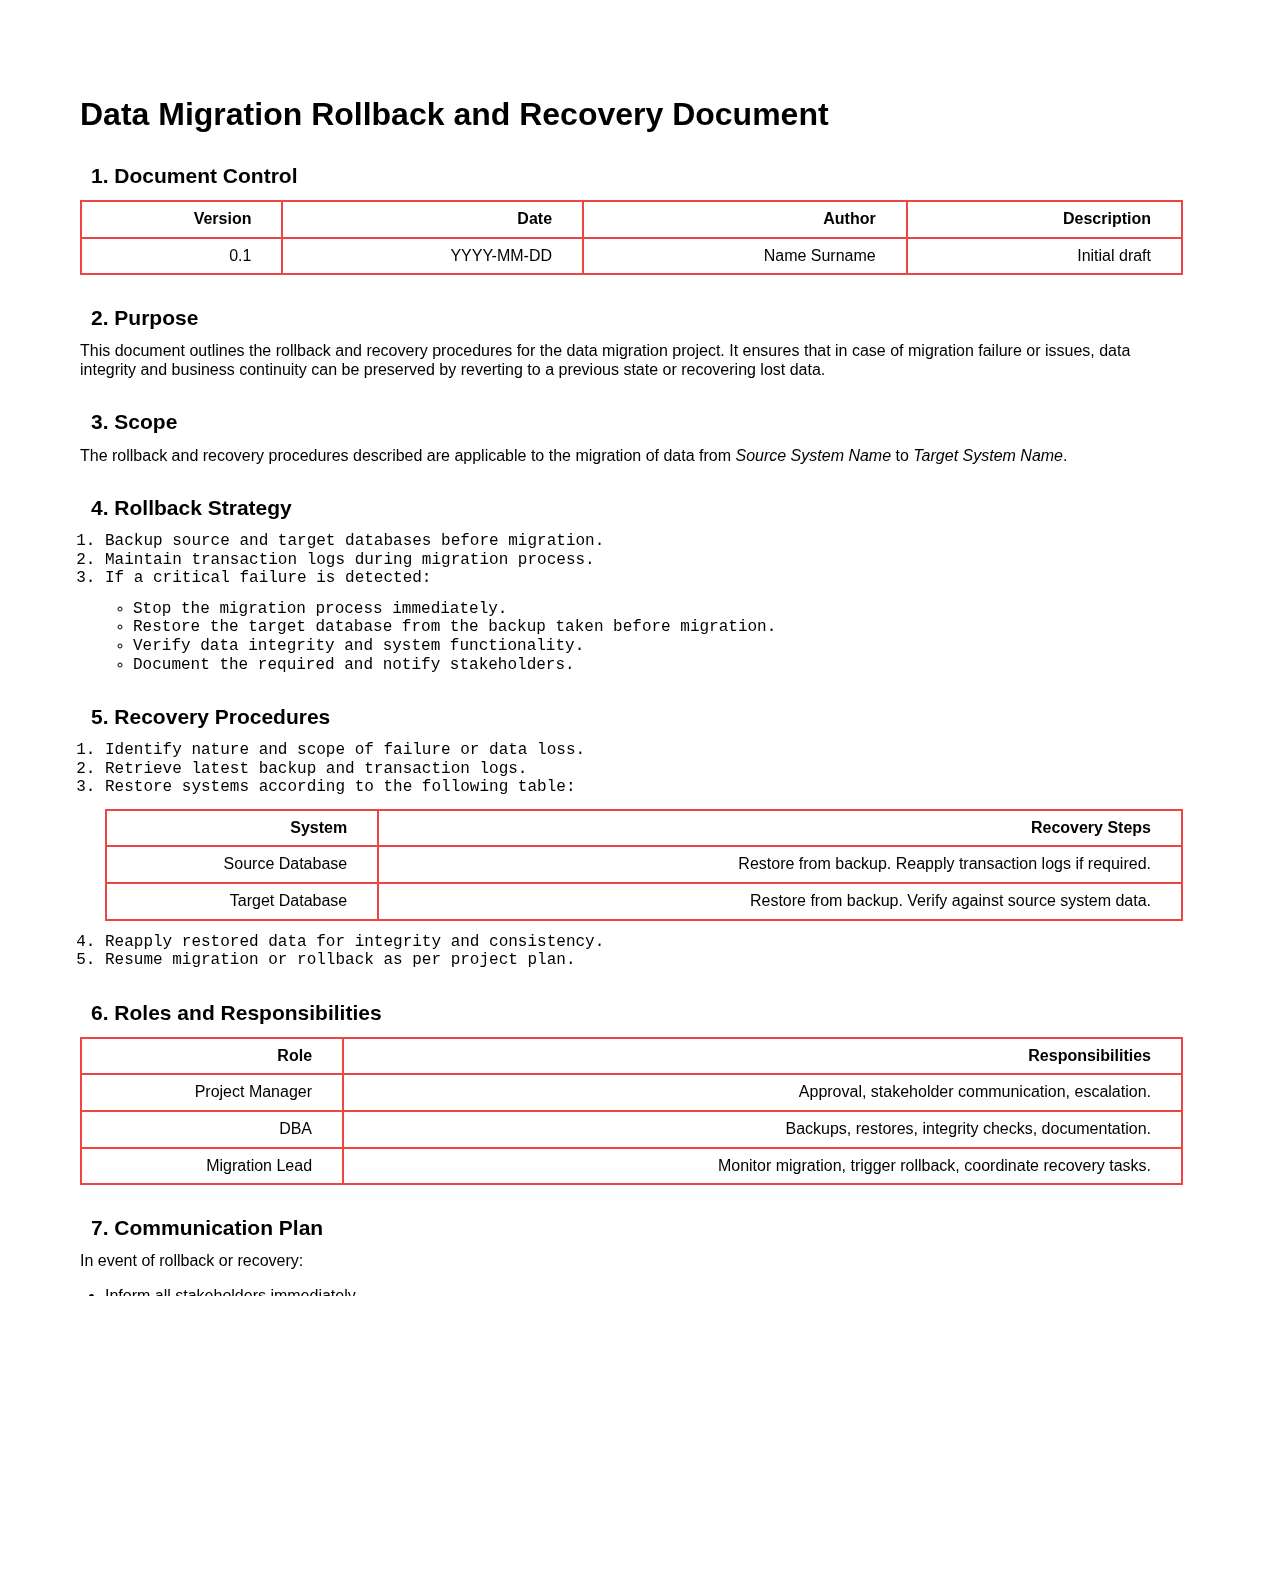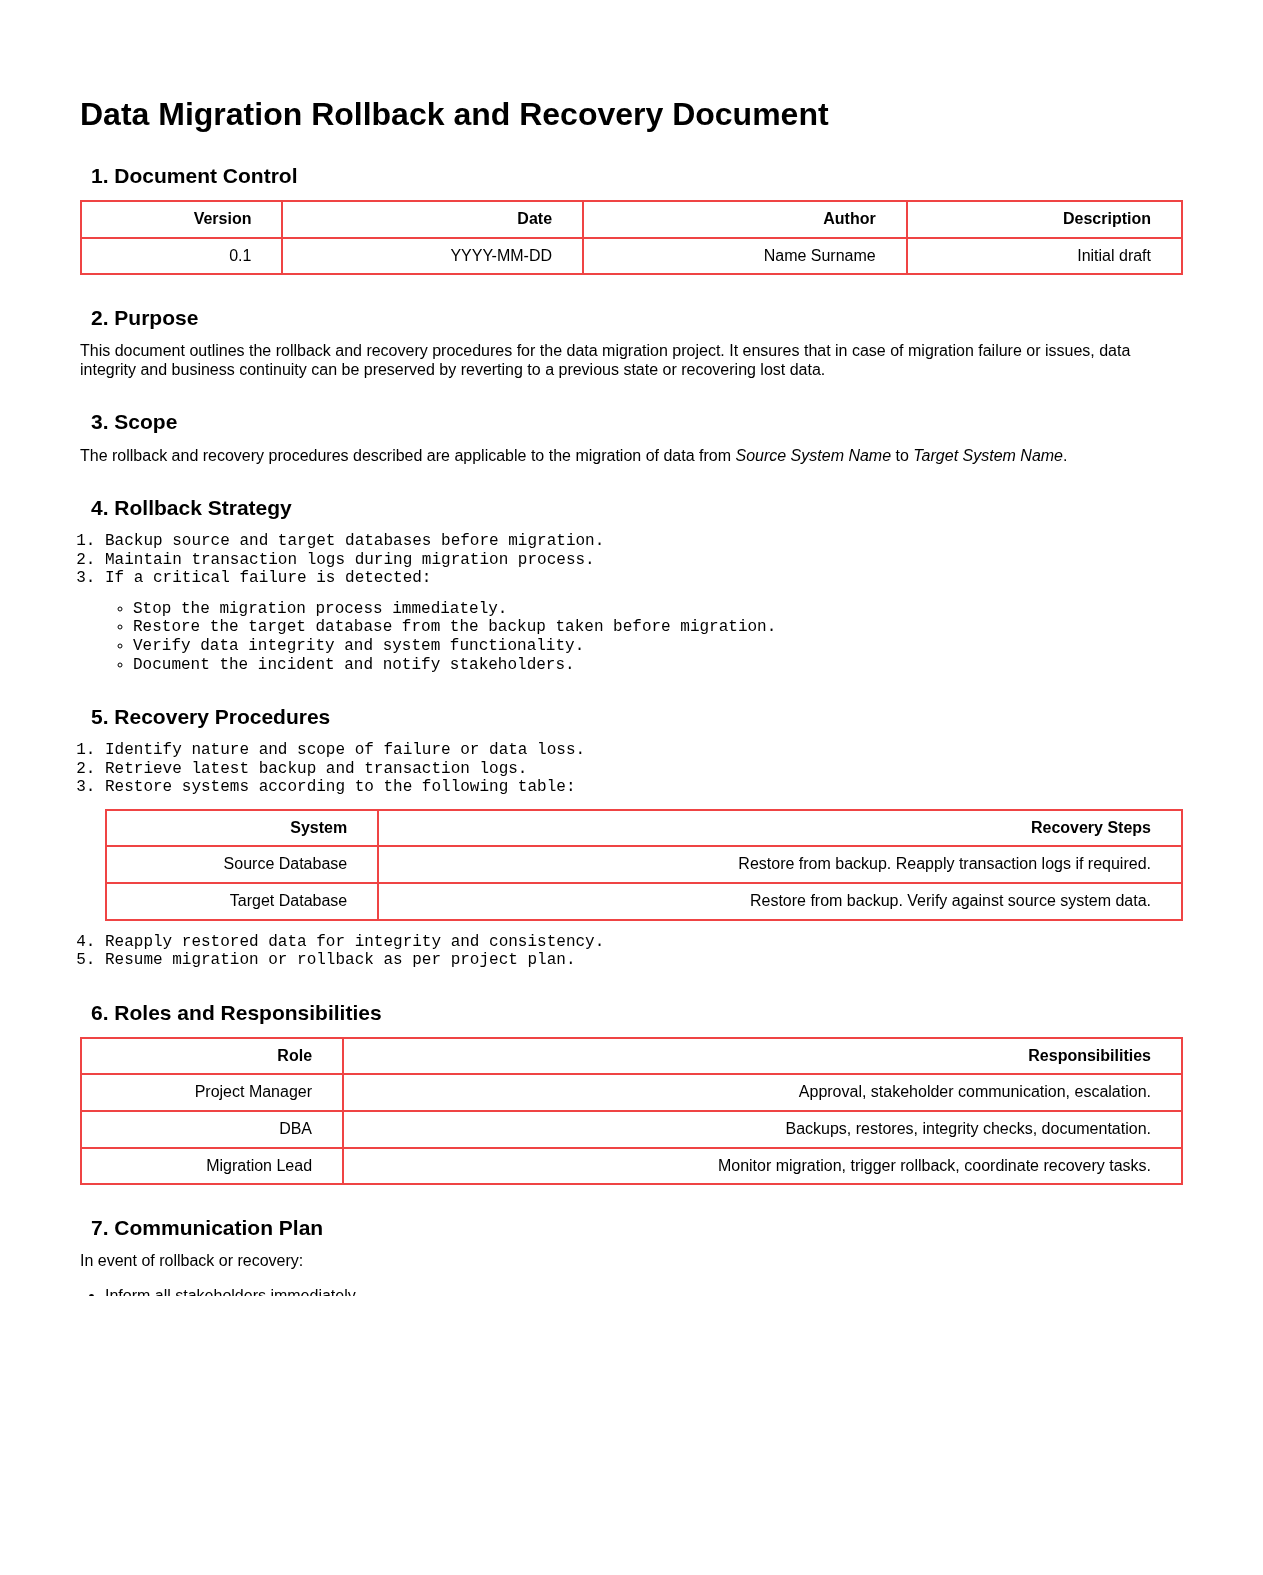--- a/index.html
+++ b/index.html
@@ -111,21 +111,21 @@
     <h2>4. Rollback Strategy</h2>
     <ol>
       <li>Backup source and target databases before migration.</li>
       <li>Maintain transaction logs during migration process.</li>
       <li>
         <span>If a critical failure is detected:</span>
         <ul class="sub">
           <li>Stop the migration process immediately.</li>
           <li>Restore the target database from the backup taken before migration.</li>
           <li>Verify data integrity and system functionality.</li>
-          <li>Document the incident and notify stakeholders.</li>
+          <li>Document the required and notify stakeholders.</li>
         </ul>
       </li>
     </ol>
 
     <h2>5. Recovery Procedures</h2>
     <ol class="tight">
       <li>Identify nature and scope of failure or data loss.</li>
       <li>Retrieve latest backup and transaction logs.</li>
       <li>Restore systems according to the following table:</li>
     </ol>

